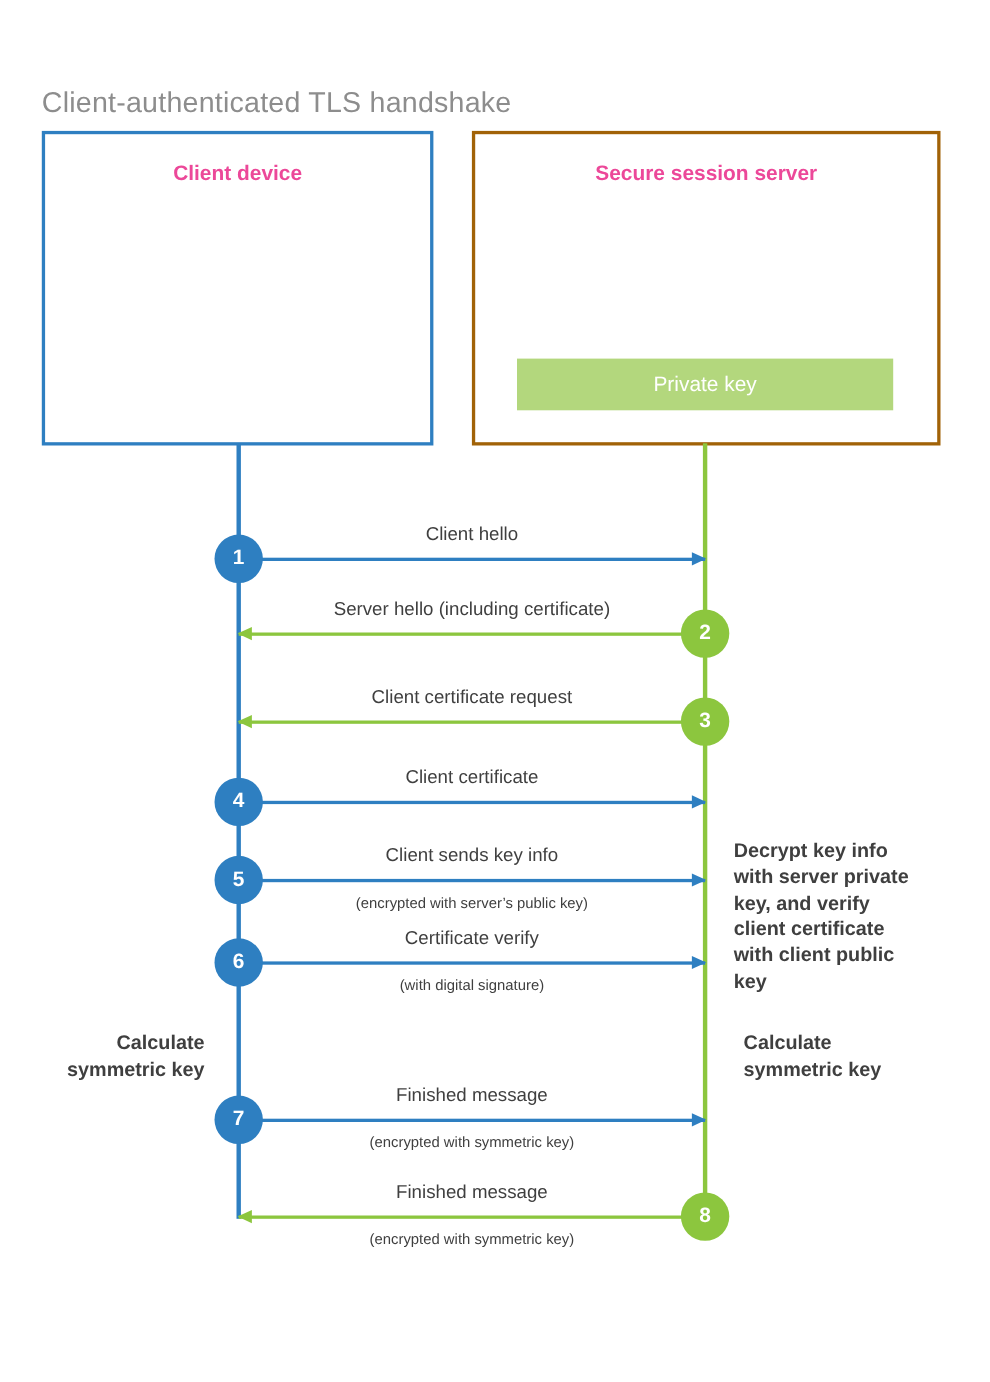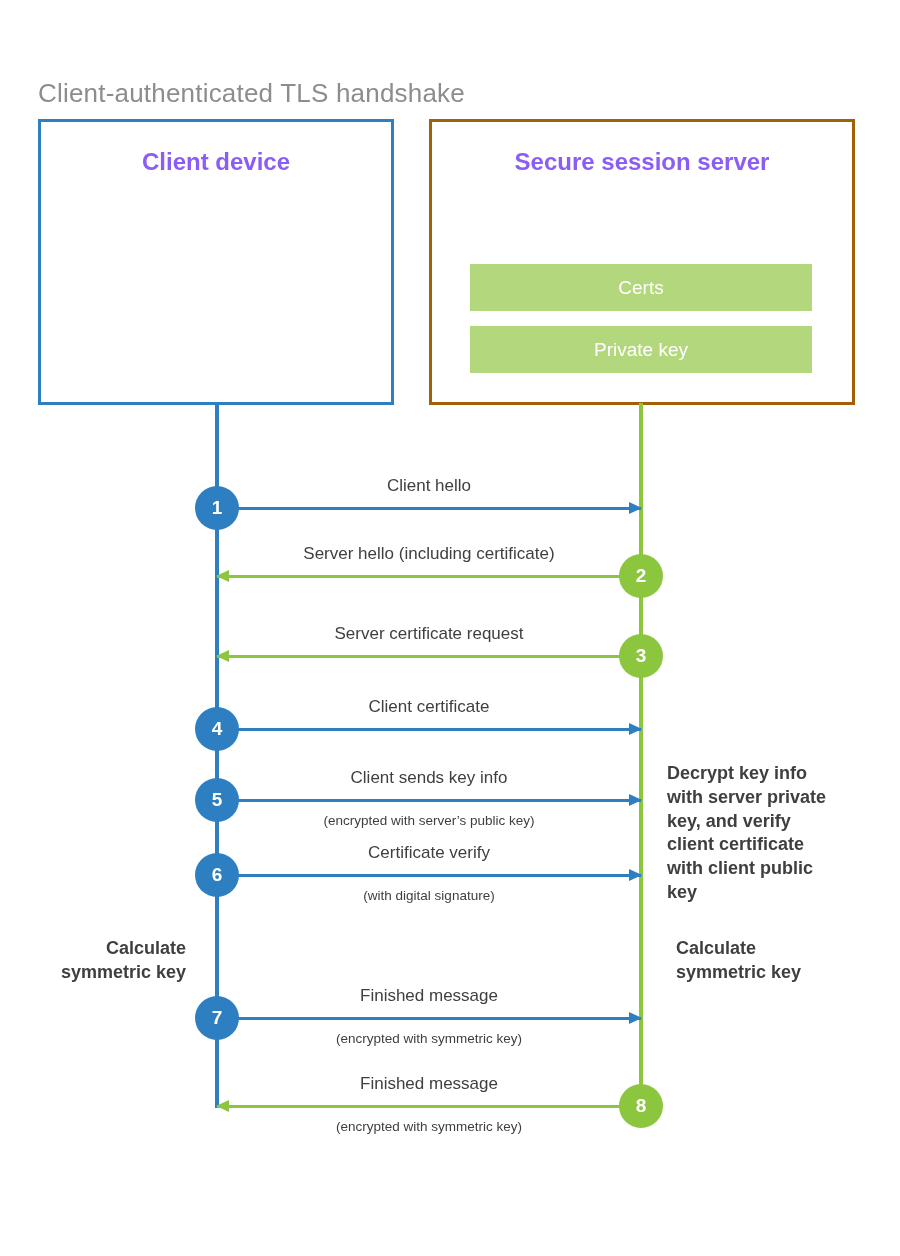--- a/index.html
+++ b/index.html
@@ -48,23 +48,23 @@
     width: 426px;
     height: 286px;
     border: 3px solid #a16207;
   }
   .node-title {
     position: absolute;
     top: 26px;
     left: 0;
     right: 0;
     text-align: center;
-    font-size: 24px;
+    font-size: 19px;
     font-weight: bold;
-    color: #8b5cf6;
+    color: #ec4899;
   }
 
   .client-app {
     position: absolute;
     left: 38px;
     top: 80px;
     width: 276px;
     height: 177px;
     background: #6AA4D8;
     color: #ffffff;
@@ -190,21 +190,20 @@
 <body>
 
 <div class="page-title">Client-authenticated TLS handshake</div>
 
 <div class="node-box client">
   <div class="node-title">Client device</div>
 </div>
 
 <div class="node-box server">
   <div class="node-title">Secure session server</div>
-  <div class="server-bar b1">Certs</div>
   <div class="server-bar b2">Private key</div>
 </div>
 
 <div class="lifeline client"></div>
 <div class="lifeline server"></div>
 
 <div class="msg ltr" style="left:217px; top:507px; width:424px;">
   <div class="line" style="left:0; right:0;"></div>
   <div class="head"></div>
   <div class="msg-label">Client hello</div>
@@ -212,21 +211,21 @@
 
 <div class="msg rtl" style="left:217px; top:575px; width:424px;">
   <div class="line" style="left:0; right:0;"></div>
   <div class="head"></div>
   <div class="msg-label">Server hello (including certificate)</div>
 </div>
 
 <div class="msg rtl" style="left:217px; top:655px; width:424px;">
   <div class="line" style="left:0; right:0;"></div>
   <div class="head"></div>
-  <div class="msg-label">Server certificate request</div>
+  <div class="msg-label">Client certificate request</div>
 </div>
 
 <div class="msg ltr" style="left:217px; top:728px; width:424px;">
   <div class="line" style="left:0; right:0;"></div>
   <div class="head"></div>
   <div class="msg-label">Client certificate</div>
 </div>
 
 <div class="msg ltr" style="left:217px; top:799px; width:424px;">
   <div class="line" style="left:0; right:0;"></div>

